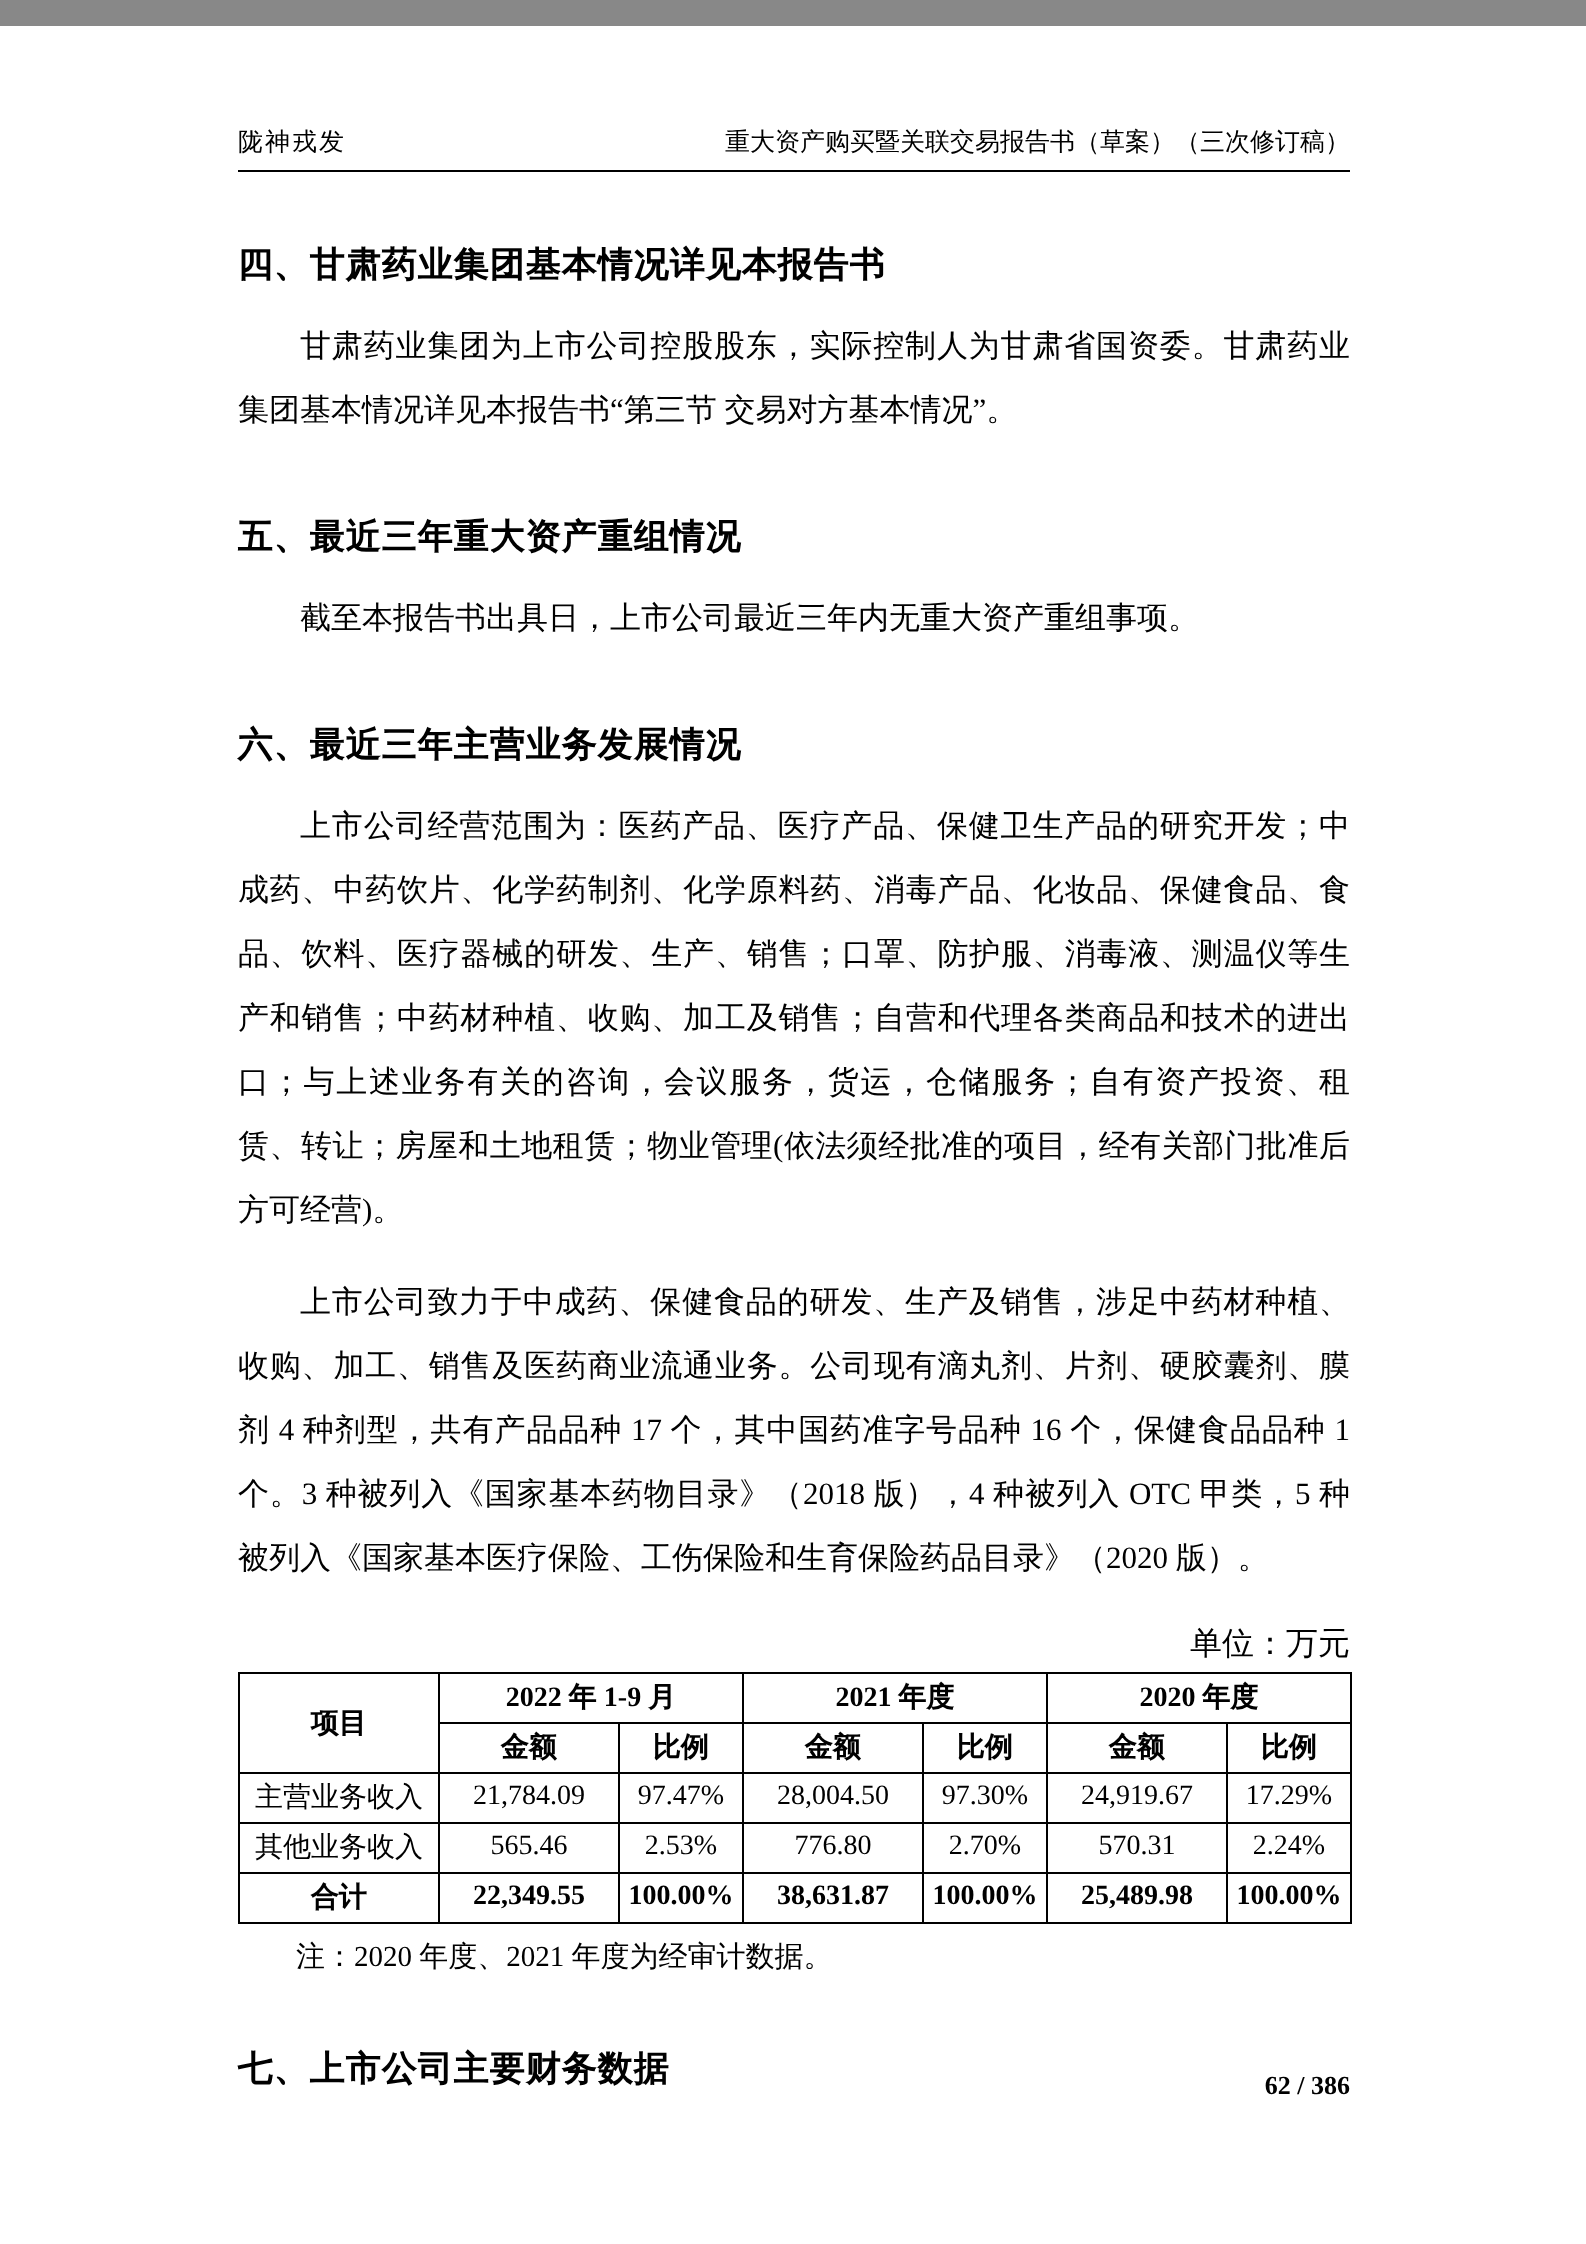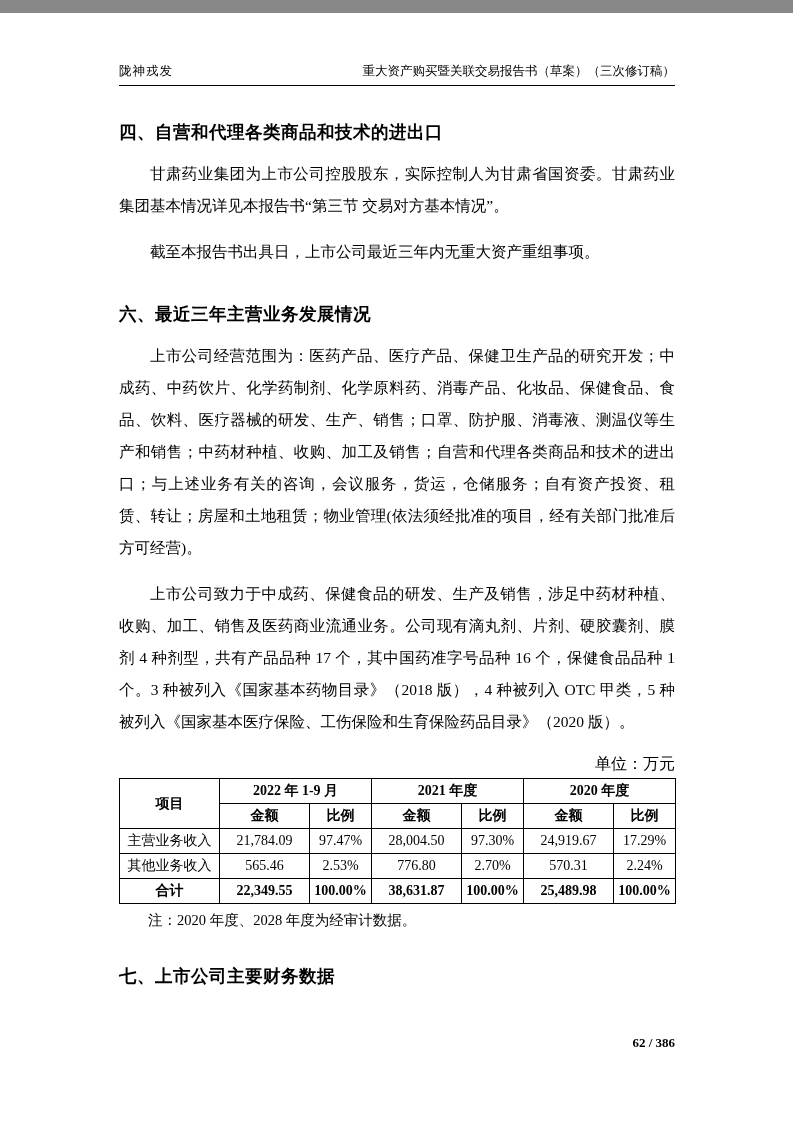--- a/index.html
+++ b/index.html
@@ -81,23 +81,24 @@
 <body>
 
 <div class="page">
   <div class="content">
 
     <div class="doc-header">
       <span class="hdr-left">陇神戎发</span>
       <span class="hdr-right">重大资产购买暨关联交易报告书（草案）（三次修订稿）</span>
     </div>
 
-    <h1 class="sec-title">四、自营和代理各类商品和技术的进出口</h1>
+    <h1 class="sec-title">四、甘肃药业集团基本情况详见本报告书</h1>
     <p class="body-para">甘肃药业集团为上市公司控股股东，实际控制人为甘肃省国资委。甘肃药业集团基本情况详见本报告书“第三节 交易对方基本情况”。</p>
 
+    <h1 class="sec-title">五、最近三年重大资产重组情况</h1>
     <p class="body-para">截至本报告书出具日，上市公司最近三年内无重大资产重组事项。</p>
 
     <h1 class="sec-title">六、最近三年主营业务发展情况</h1>
     <p class="body-para">上市公司经营范围为：医药产品、医疗产品、保健卫生产品的研究开发；中成药、中药饮片、化学药制剂、化学原料药、消毒产品、化妆品、保健食品、食品、饮料、医疗器械的研发、生产、销售；口罩、防护服、消毒液、测温仪等生产和销售；中药材种植、收购、加工及销售；自营和代理各类商品和技术的进出口；与上述业务有关的咨询，会议服务，货运，仓储服务；自有资产投资、租赁、转让；房屋和土地租赁；物业管理(依法须经批准的项目，经有关部门批准后方可经营)。</p>
     <p class="body-para">上市公司致力于中成药、保健食品的研发、生产及销售，涉足中药材种植、收购、加工、销售及医药商业流通业务。公司现有滴丸剂、片剂、硬胶囊剂、膜剂 4 种剂型，共有产品品种 17 个，其中国药准字号品种 16 个，保健食品品种 1 个。3 种被列入《国家基本药物目录》（2018 版），4 种被列入 OTC 甲类，5 种被列入《国家基本医疗保险、工伤保险和生育保险药品目录》（2020 版）。</p>
 
     <div class="unit-line">单位：万元</div>
 
     <table class="rev-table">
       <colgroup>
@@ -149,20 +150,20 @@
           <td>22,349.55</td>
           <td>100.00%</td>
           <td>38,631.87</td>
           <td>100.00%</td>
           <td>25,489.98</td>
           <td>100.00%</td>
         </tr>
       </tbody>
     </table>
 
-    <div class="table-note">注：2020 年度、2028 年度为经审计数据。</div>
+    <div class="table-note">注：2020 年度、2021 年度为经审计数据。</div>
 
     <h1 class="sec-title">七、上市公司主要财务数据</h1>
 
   </div>
 
   <div class="page-number">62 / 386</div>
 </div>
 
 </body></html>

